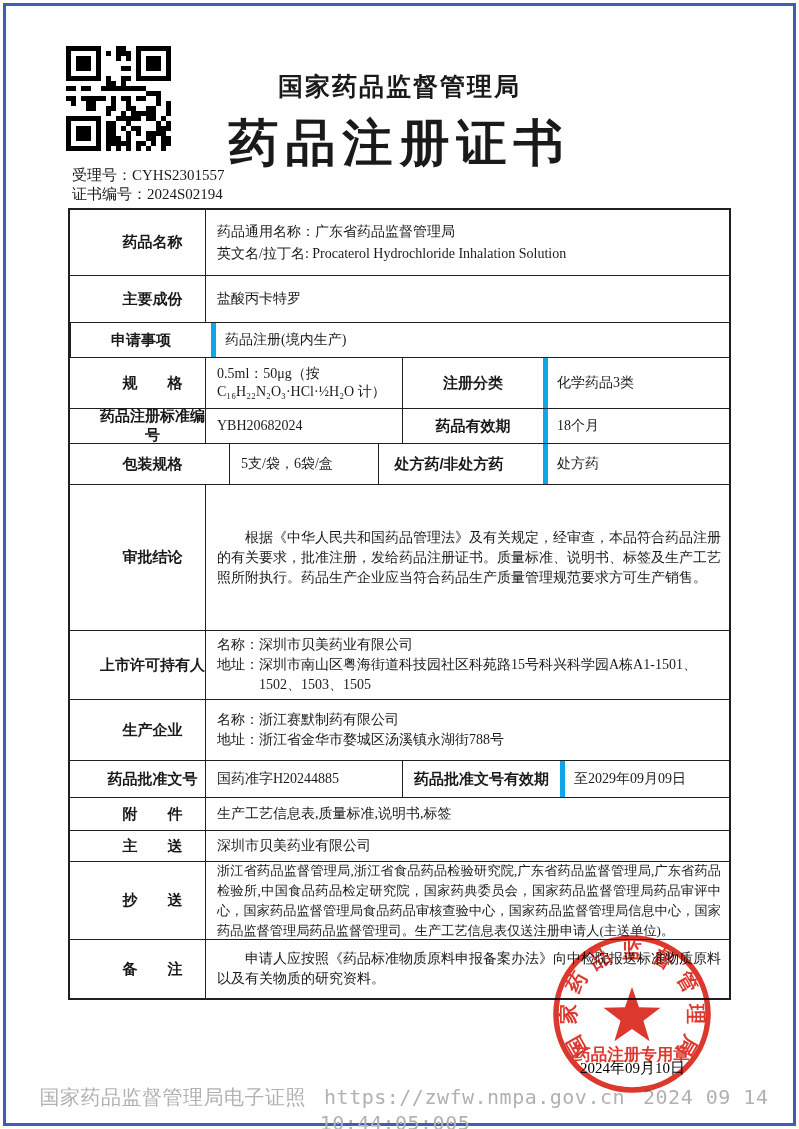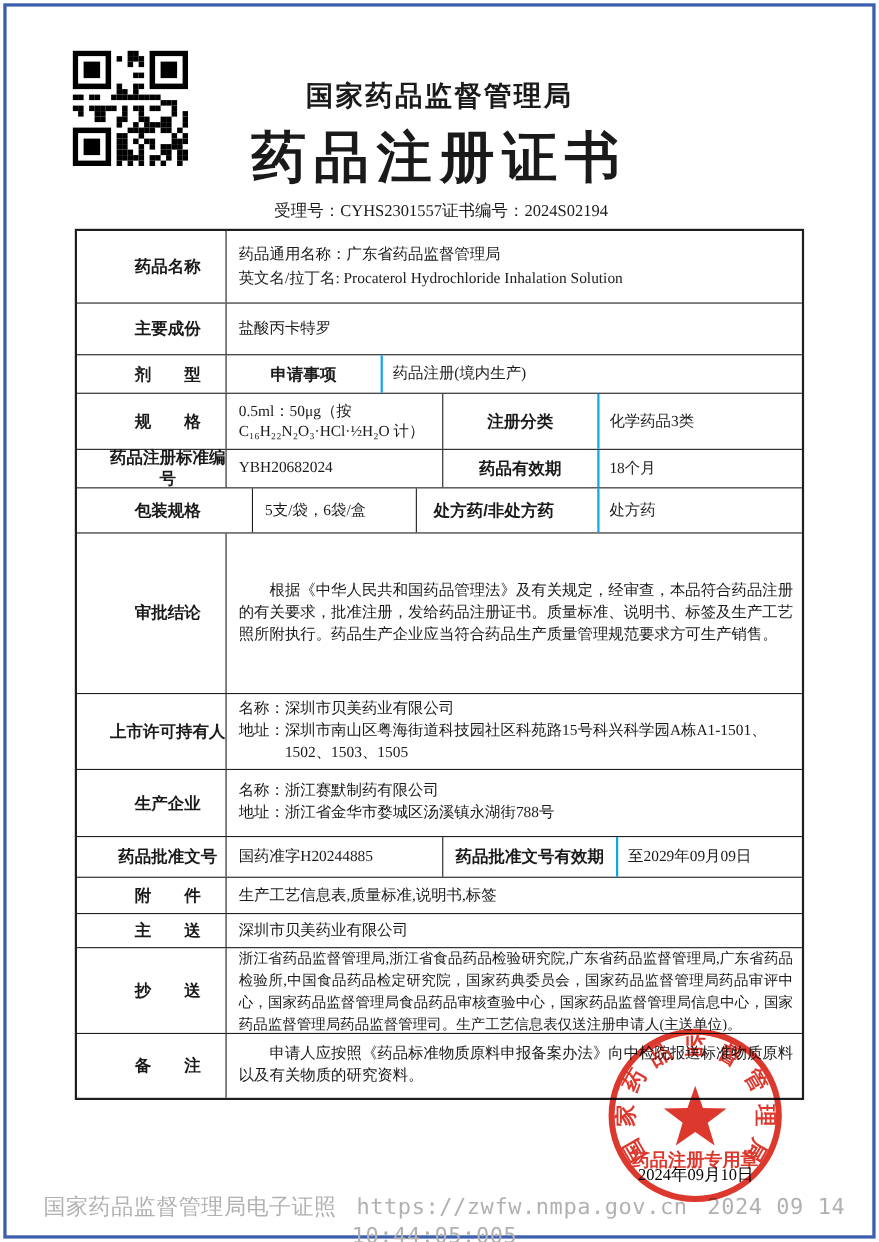--- a/index.html
+++ b/index.html
@@ -22,21 +22,21 @@
     position:absolute;left:0;top:70px;width:100%;
     text-align:center;font-size:25px;font-weight:bold;letter-spacing:2px;
     font-family:"Liberation Sans","DejaVu Sans",sans-serif;
   }
   .doc-title{
     position:absolute;left:0;top:110px;width:100%;
     text-align:center;font-size:50px;font-weight:600;letter-spacing:7px;
   }
   .meta-line{
     position:absolute;left:72px;top:182px;width:658px;height:22px;
-    font-size:15px;display:flex;justify-content:center;
+    font-size:15px;display:flex;justify-content:flex-end;flex-direction:column;
   }
   
   .cert-table{
     position:absolute;left:68px;top:208px;width:663px;
     border:2px solid #1f1f1f;
     box-sizing:border-box;
     background:#fff;
   }
   .row{display:flex;border-bottom:1px solid #1f1f1f;box-sizing:border-box;}
   .row:last-child{border-bottom:none;}
@@ -46,21 +46,21 @@
     font-weight:bold;font-size:15px;flex-shrink:0;
     font-family:"Liberation Sans","DejaVu Sans",sans-serif;
     padding-left:30px;
   }
   .lab3{
     width:141px;border-left:1px solid #1f1f1f;align-items:center;text-align:center;
     font-weight:bold;font-size:15px;flex-shrink:0;
     font-family:"Liberation Sans","DejaVu Sans",sans-serif;
   }
   .val{flex:1;border-left:1px solid #1f1f1f;padding:2px 8px 2px 11px;font-size:14px;min-width:0;}
-  .val4{width:186px;border-left:2px solid #0ea5e9;padding:2px 6px 2px 9px;font-size:14px;flex-shrink:0;}
+  .val4{width:186px;border-left:5px solid #0ea5e9;padding:2px 6px 2px 9px;font-size:14px;flex-shrink:0;}
   .wide3 .lab3{width:158px;}
   .wide3 .val4{width:169px;}
   .cell p{margin:0;line-height:20px;}
   .two p{line-height:22px;}
   .para{line-height:21px;text-align:justify;}
   .indent{text-indent:2em;}
   .cc-para{font-size:13.2px;line-height:17.5px;text-align:justify;}
   .hang{padding-left:3em;text-indent:-3em;}
   
   .r1{height:66px;}  .r2{height:47px;}  .r3{height:35px;}  .r4{height:51px;}
@@ -240,21 +240,20 @@
         <p>英文名/拉丁名: Procaterol Hydrochloride Inhalation Solution</p>
       </div>
     </div>
 
     <div class="row r2">
       <div class="cell lab">主要成份</div>
       <div class="cell val">盐酸丙卡特罗</div>
     </div>
 
     <div class="row r3">
-      <div class="cell lab">剂　　型</div>
       <div class="cell lab3">申请事项</div>
       <div class="cell val4">药品注册(境内生产)</div>
     </div>
 
     <div class="row r4">
       <div class="cell lab">规　　格</div>
       <div class="cell val">0.5ml：50μg（按C₁₆H₂₂N₂O₃·HCl·½H₂O 计）</div>
       <div class="cell lab3">注册分类</div>
       <div class="cell val4">化学药品3类</div>
     </div>

